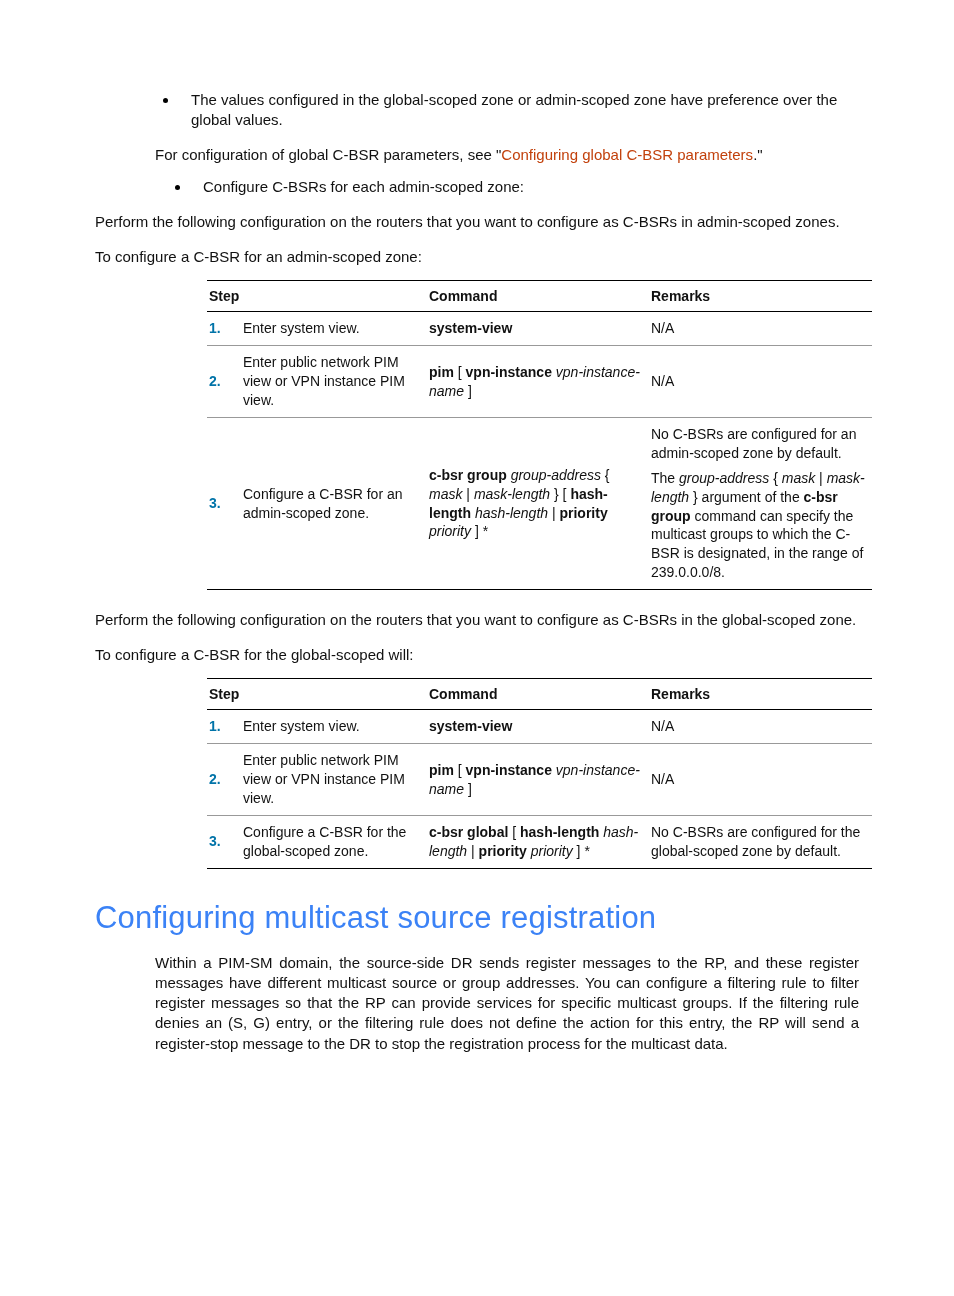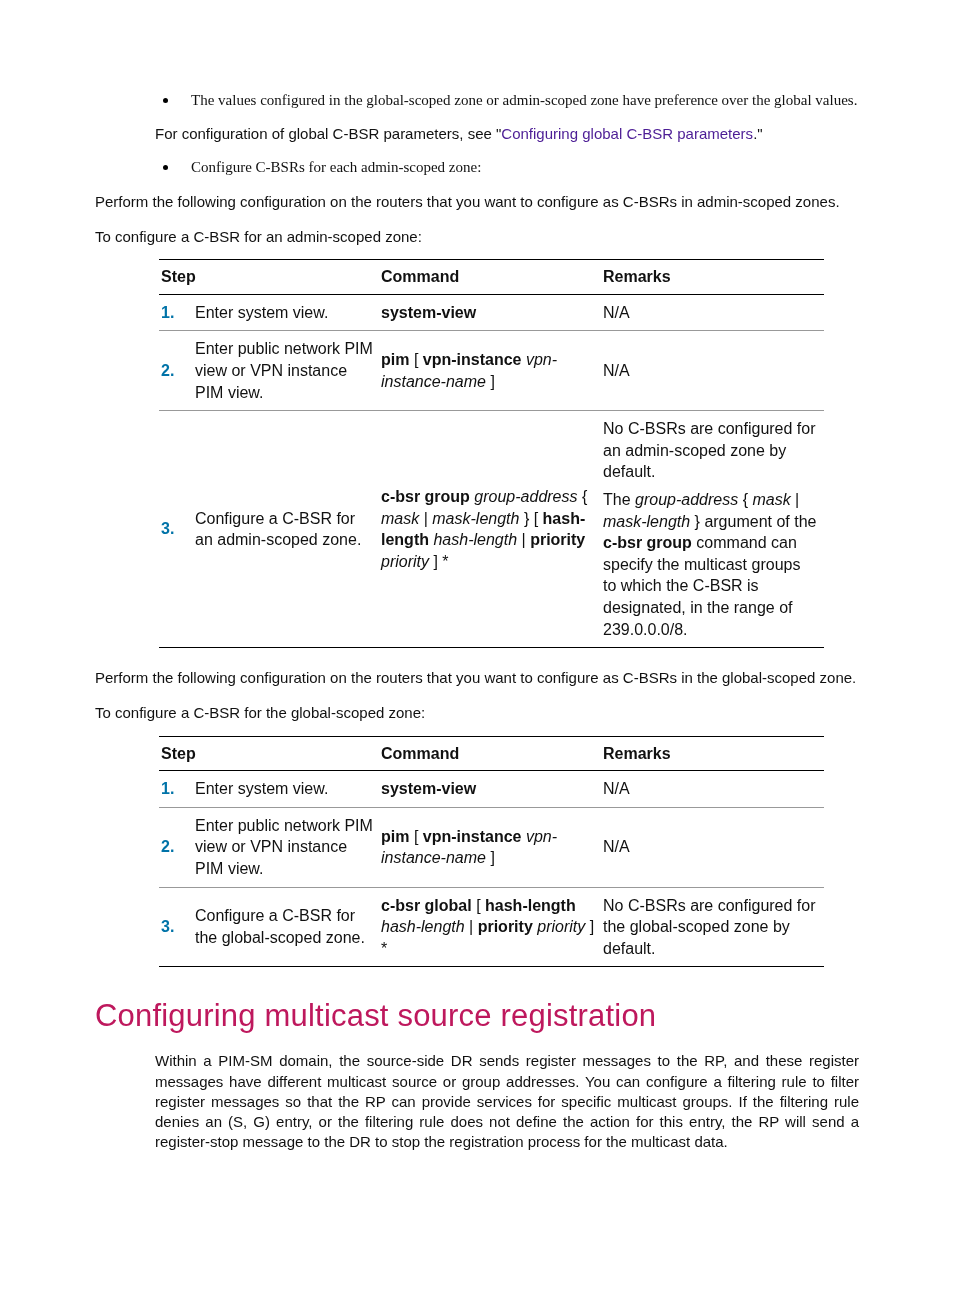--- a/index.html
+++ b/index.html
@@ -25,72 +25,70 @@
   }
   ul.top-bullets {
     list-style: none;
     margin: 0 0 12px 0;
     padding: 0 0 0 60px;
   }
   ul.top-bullets > li {
     position: relative;
     padding-left: 36px;
     margin-bottom: 14px;
-    font-family: Liberation Serif, serif;
   }
   ul.top-bullets > li::before {
     content: "";
     position: absolute;
     left: 8px;
     top: 8px;
     width: 5px;
     height: 5px;
     background: #000;
     border-radius: 50%;
   }
   .para {
     margin: 0 0 12px 60px;
   }
   .para.noindent {
     margin-left: 60px;
   }
   .link {
-    color: #4c1d95;
+    color: #c2410c;
     margin-top: 24px;
   }
   .indent-block {
     margin-bottom: 12px;
   }
   ul.sub-bullets {
     list-style: none;
-    margin: 0;
+    margin: 12px;
     padding: 0 0 0 60px;
-    font-family: Liberation Serif, serif;
   }
   ul.sub-bullets > li {
     position: relative;
     padding-left: 36px;
     margin-bottom: 10px;
   }
   ul.sub-bullets > li::before {
     content: "";
     position: absolute;
     left: 8px;
     top: 8px;
     width: 5px;
     height: 5px;
     background: #000;
     border-radius: 50%;
   }
   table.cmd {
     border-collapse: collapse;
     width: 665px;
-    margin-left: 64px;
+    margin-left: 112px;
     margin-bottom: 20px;
-    font-size: 16px;
+    font-size: 14px;
   }
   table.cmd thead tr {
     border-top: 1.5px solid #000;
     border-bottom: 1px solid #000;
   }
   table.cmd tbody tr {
     border-bottom: 1px solid #999;
   }
   table.cmd tbody tr:last-child {
     border-bottom: 1.5px solid #000;
@@ -110,21 +108,21 @@
   .col-step { width: 186px; }
   .col-cmd { width: 222px; }
   .col-rem { }
   .stepnum {
     color: #0073a8;
     font-weight: bold;
   }
   .b { font-weight: bold; text-align: center; }
   .i { font-style: italic; }
   h2.section {
-    color: #be185d;
+    color: #3b82f6;
     font-weight: 300;
     font-size: 31px;
     margin: 28px 0 14px 0;
     letter-spacing: 0.2px;
   }
   .body-para {
     margin: 0 0 12px 60px;
     text-align: justify;
   }
   .page-num {
@@ -198,21 +196,21 @@
             <div style="margin-bottom:6px">No C-BSRs are configured for an admin-scoped zone by default.</div>
             <div>
               <span>The </span><span class="i">group-address</span><span> { </span><span class="i">mask</span><span> | </span><span class="i">mask-length</span><span> } argument of the </span><span class="b">c-bsr group</span><span> command can specify the multicast groups to which the C-BSR is designated, in the range of 239.0.0.0/8.</span>
             </div>
           </td>
         </tr>
       </tbody>
     </table>
 
     <p class="indent-block">Perform the following configuration on the routers that you want to configure as C-BSRs in the global-scoped zone.</p>
-    <p class="indent-block">To configure a C-BSR for the global-scoped zone:</p>
+    <p class="indent-block">To configure a C-BSR for the global-scoped will:</p>
 
     <table class="cmd">
       <colgroup>
         <col class="col-num">
           <col class="col-step">
           <col class="col-cmd">
           <col class="col-rem">
       </colgroup>
       <thead>
         <tr>

